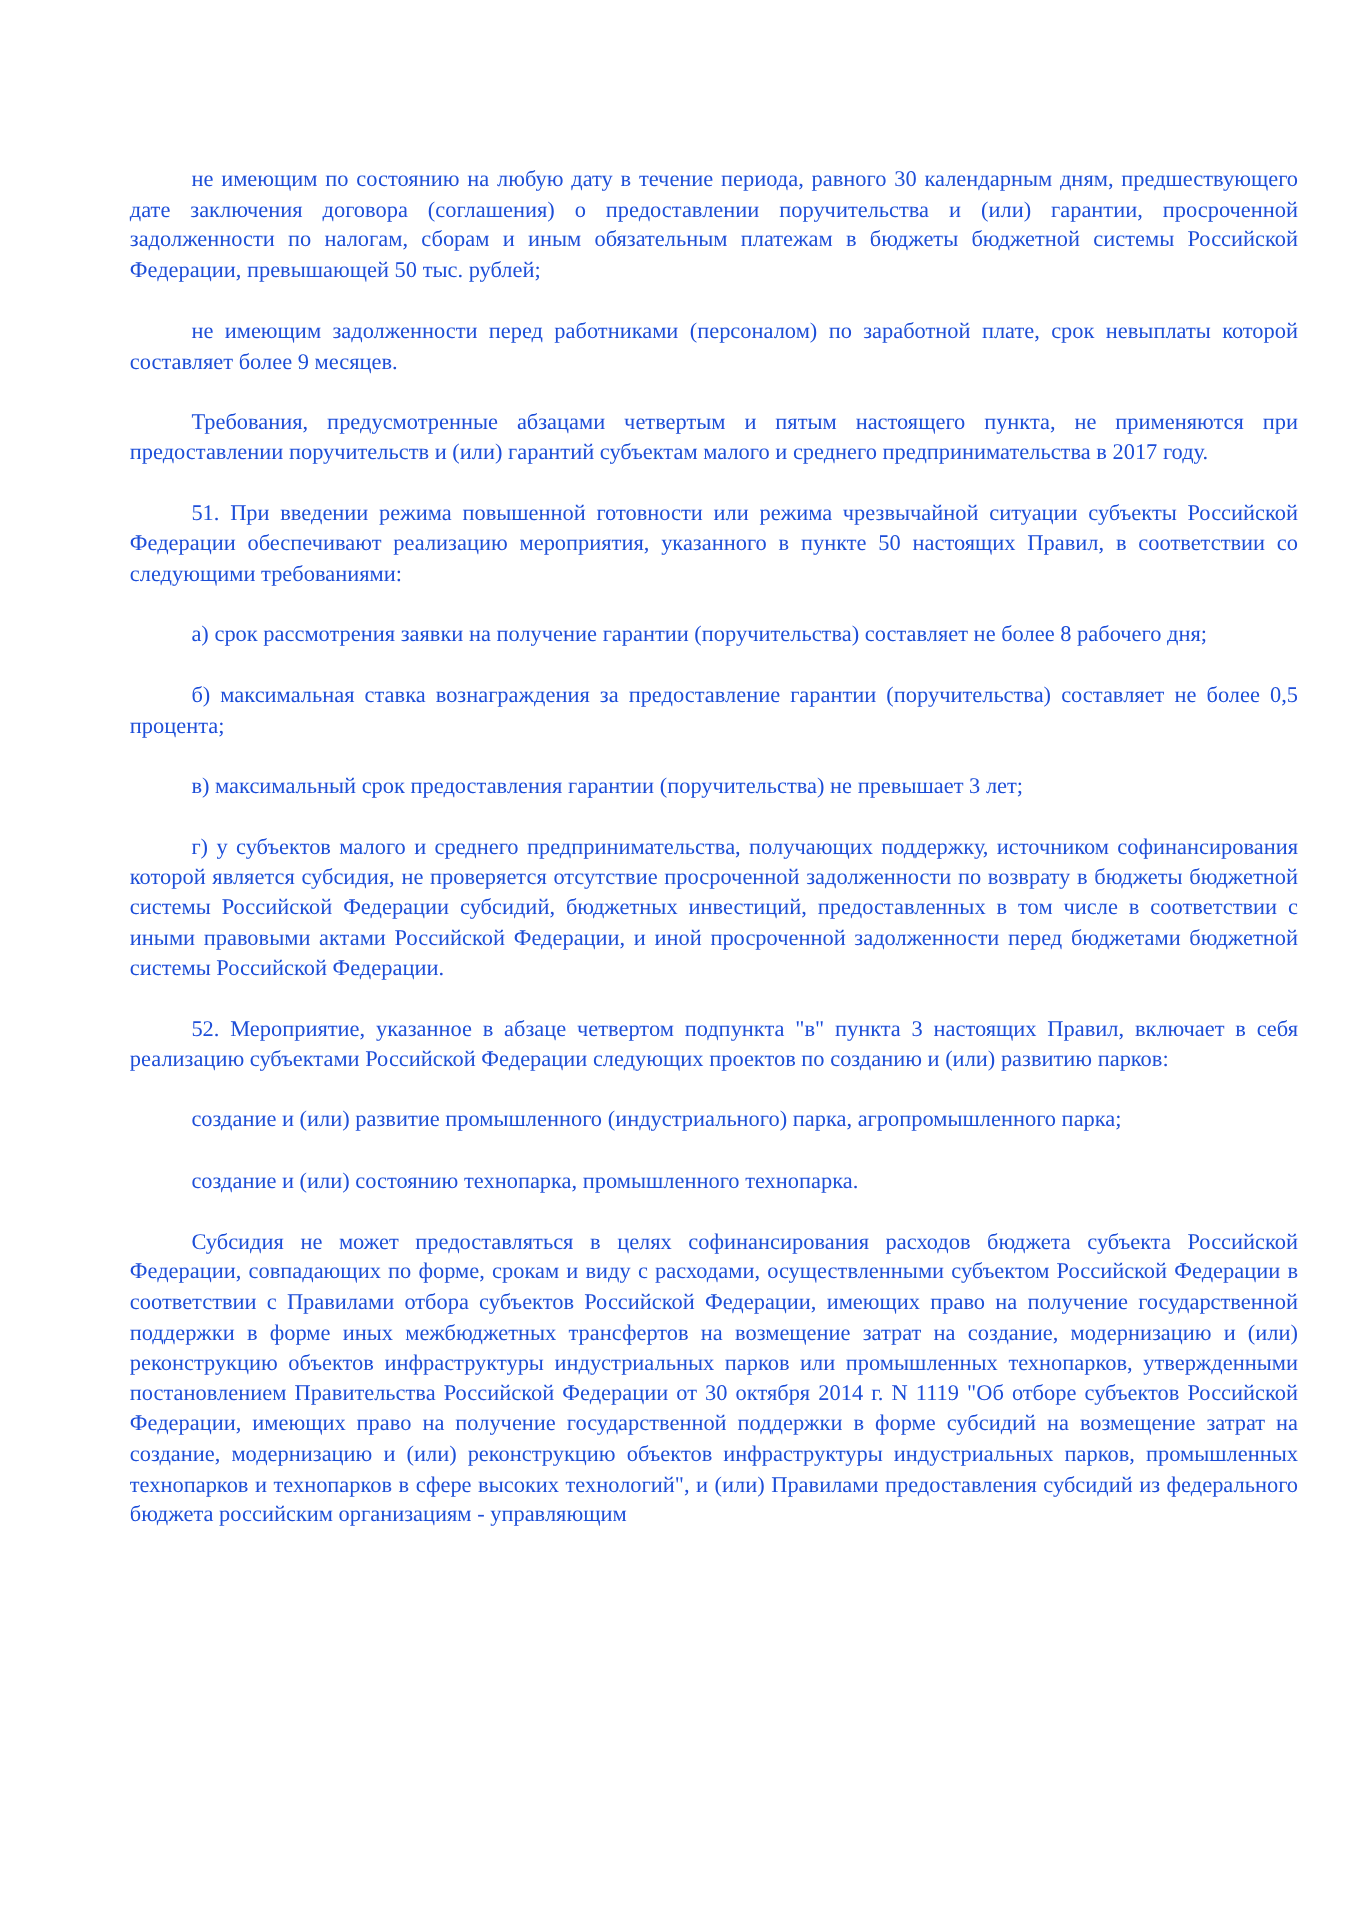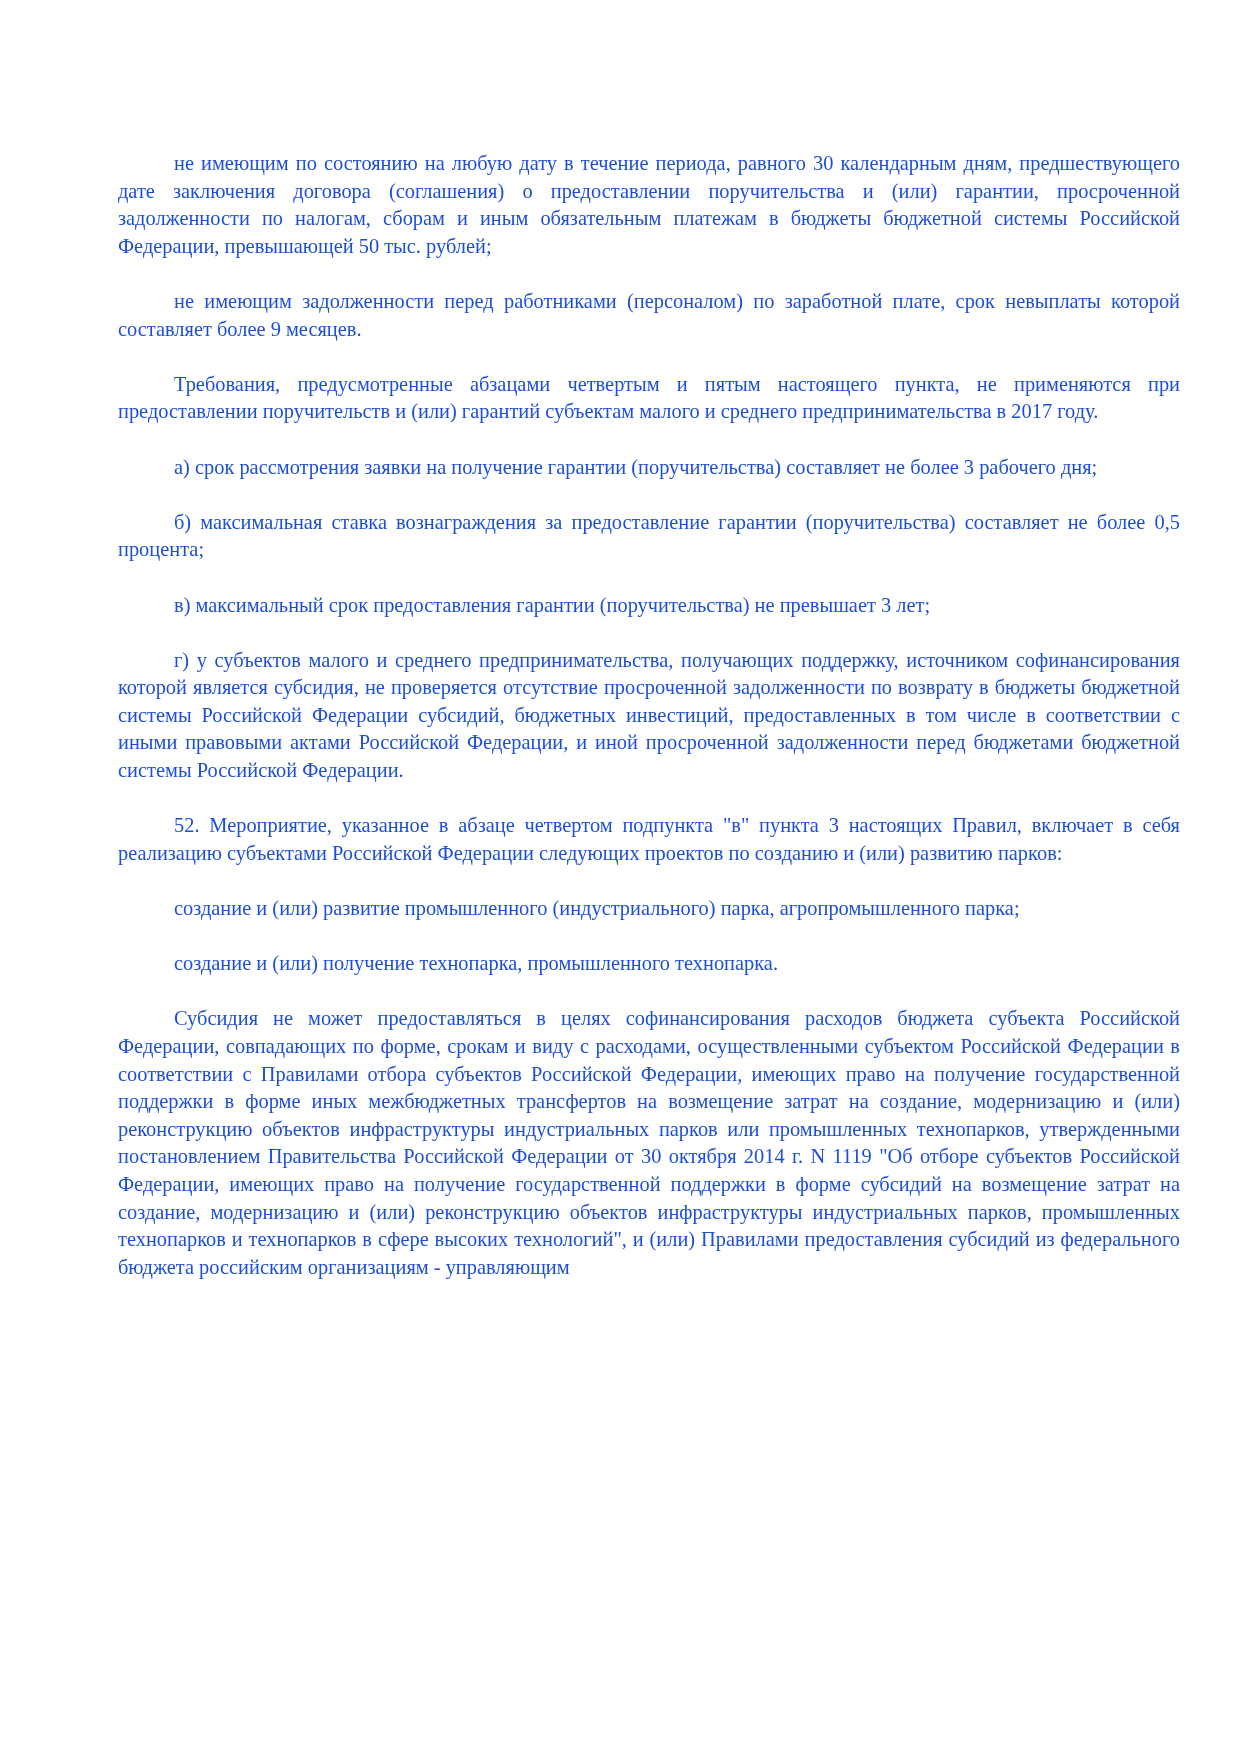--- a/index.html
+++ b/index.html
@@ -16,21 +16,22 @@
     text-align-last: left;
   }
 </style>
 </head>
 <body>
 
 <div class="page">
   <p>не имеющим по состоянию на любую дату в течение периода, равного 30 календарным дням, предшествующего дате заключения договора (соглашения) о предоставлении поручительства и (или) гарантии, просроченной задолженности по налогам, сборам и иным обязательным платежам в бюджеты бюджетной системы Российской Федерации, превышающей 50 тыс. рублей;</p>
   <p>не имеющим задолженности перед работниками (персоналом) по заработной плате, срок невыплаты которой составляет более 9 месяцев.</p>
   <p>Требования, предусмотренные абзацами четвертым и пятым настоящего пункта, не применяются при предоставлении поручительств и (или) гарантий субъектам малого и среднего предпринимательства в 2017 году.</p>
-  <p>а) срок рассмотрения заявки на получение гарантии (поручительства) составляет не более 3 рабочего дня;</p>
+  <p>51. При введении режима повышенной готовности или режима чрезвычайной ситуации субъекты Российской Федерации обеспечивают реализацию мероприятия, указанного в пункте 50 настоящих Правил, в соответствии со следующими требованиями:</p>
+  <p>а) срок рассмотрения заявки на получение гарантии (поручительства) составляет не более 8 рабочего дня;</p>
   <p>б) максимальная ставка вознаграждения за предоставление гарантии (поручительства) составляет не более 0,5 процента;</p>
   <p>в) максимальный срок предоставления гарантии (поручительства) не превышает 3 лет;</p>
   <p>г) у субъектов малого и среднего предпринимательства, получающих поддержку, источником софинансирования которой является субсидия, не проверяется отсутствие просроченной задолженности по возврату в бюджеты бюджетной системы Российской Федерации субсидий, бюджетных инвестиций, предоставленных в том числе в соответствии с иными правовыми актами Российской Федерации, и иной просроченной задолженности перед бюджетами бюджетной системы Российской Федерации.</p>
   <p>52. Мероприятие, указанное в абзаце четвертом подпункта "в" пункта 3 настоящих Правил, включает в себя реализацию субъектами Российской Федерации следующих проектов по созданию и (или) развитию парков:</p>
   <p>создание и (или) развитие промышленного (индустриального) парка, агропромышленного парка;</p>
-  <p>создание и (или) получение технопарка, промышленного технопарка.</p>
+  <p>создание и (или) состоянию технопарка, промышленного технопарка.</p>
   <p>Субсидия не может предоставляться в целях софинансирования расходов бюджета субъекта Российской Федерации, совпадающих по форме, срокам и виду с расходами, осуществленными субъектом Российской Федерации в соответствии с Правилами отбора субъектов Российской Федерации, имеющих право на получение государственной поддержки в форме иных межбюджетных трансфертов на возмещение затрат на создание, модернизацию и (или) реконструкцию объектов инфраструктуры индустриальных парков или промышленных технопарков, утвержденными постановлением Правительства Российской Федерации от 30 октября 2014 г. N 1119 "Об отборе субъектов Российской Федерации, имеющих право на получение государственной поддержки в форме субсидий на возмещение затрат на создание, модернизацию и (или) реконструкцию объектов инфраструктуры индустриальных парков, промышленных технопарков и технопарков в сфере высоких технологий", и (или) Правилами предоставления субсидий из федерального бюджета российским организациям - управляющим</p>
 </div>
 
 </body></html>

